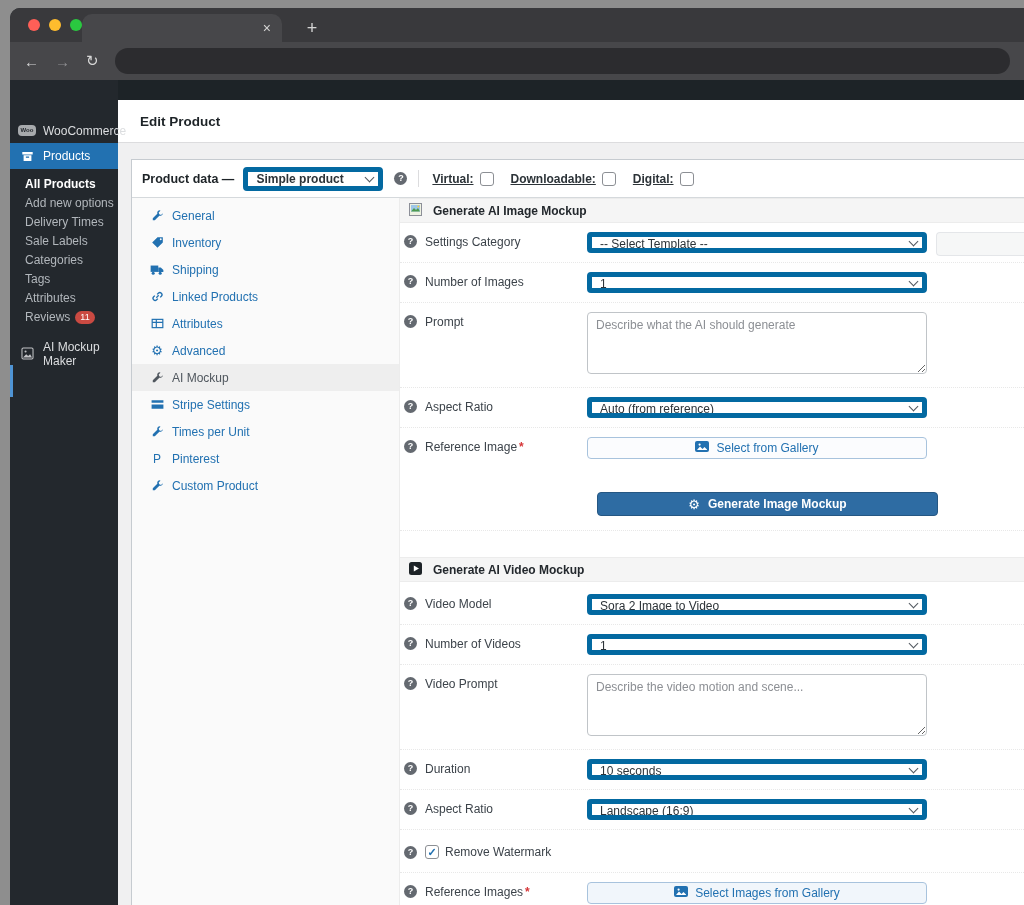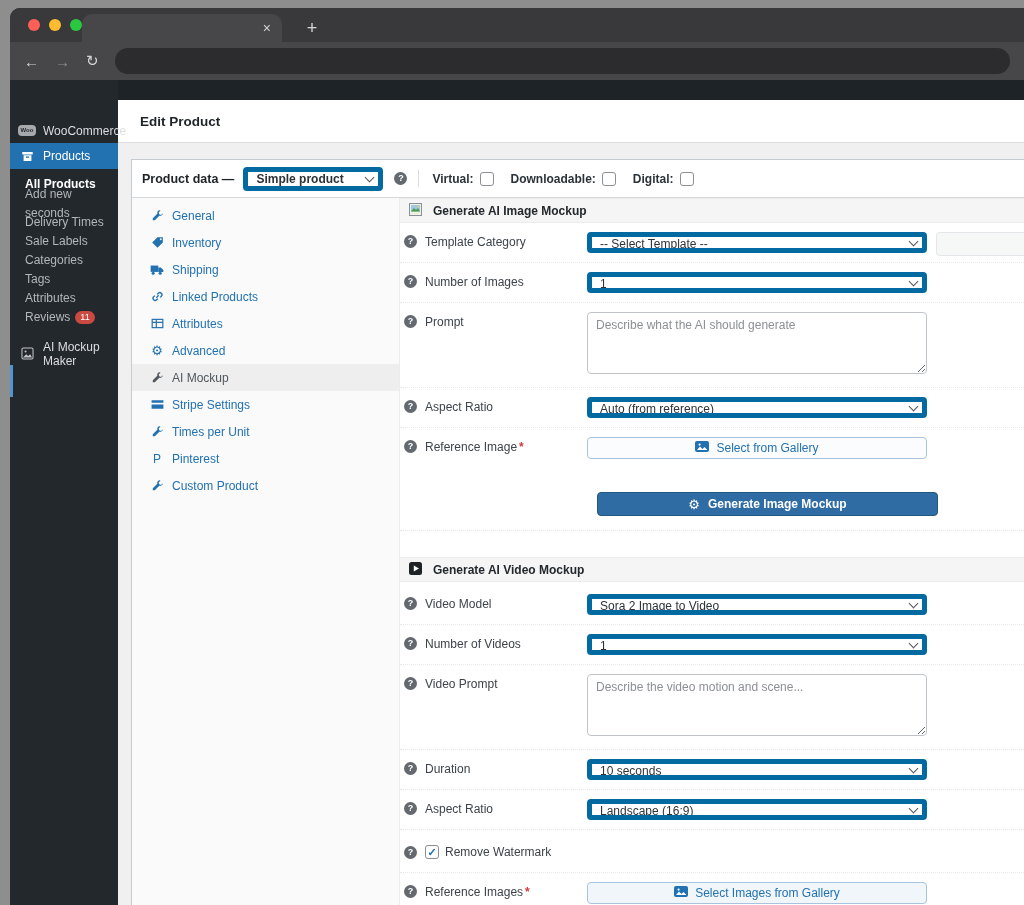--- a/index.html
+++ b/index.html
@@ -55,21 +55,21 @@
   .select-wrap { position: relative; display: inline-block; }
   .select-wrap::after { content: ""; position: absolute; right: 10px; top: 50%; margin-top: -5px; width: 6px; height: 6px;
         border-right: 1.6px solid #50575e; border-bottom: 1.6px solid #50575e; transform: rotate(45deg); pointer-events: none; }
   select { appearance: none; -webkit-appearance: none; background: #fff; border: 5px solid #0369a1; border-radius: 4px;
         font-family: "Liberation Sans", sans-serif; font-size: 12px; color: #2c3338; padding: 0 26px 0 8px; }
   .pd-type-select { width: 140px; height: 24px; font-weight: bold; }
   .help { width: 13px; height: 13px; border-radius: 50%; background: #646970; color: #fff; font-size: 9px; font-weight: bold;
         line-height: 13px; text-align: center; flex: none; }
   .pd-header .help { margin: 0 11px 0 11px; }
   .vsep { width: 1px; height: 17px; background: #dcdcde; margin-right: 13px; }
-  .cb-group { display: flex; align-items: center; margin-right: 17px; font-weight: bold; font-size: 12px; color: #2c3338; }
+  .cb-group { display: flex; align-items: center; margin-right: 17px; font-weight: bold; font-size: 12px; color: #2c3338; text-decoration: underline; }
   .cb-group input { margin-left: 6px; }
   input[type="checkbox"] { appearance: none; -webkit-appearance: none; width: 14px; height: 14px; background: #fff;
         border: 1px solid #8c8f94; border-radius: 3px; flex: none; }
   input[type="checkbox"]:checked::before { content: "\2713"; display: block; color: #2271b1; font-size: 11px;
         font-weight: bold; line-height: 12px; text-align: center; }
 
   .pd-body { display: flex; align-items: stretch; }
   .tabs-col { width: 268px; flex: none; background: #fafafa; border-right: 1px solid #ececec; padding: 4px 0 400px; font-size: 12px; }
   .tab-item { height: 27px; display: flex; align-items: center; gap: 8px; padding-left: 18px; color: #2271b1; }
   .tab-item.active { background: #eeeeee; color: #50575e; }
@@ -143,21 +143,21 @@
             <svg width="13" height="13" viewBox="0 0 20 20" fill="currentColor">
                 <path d="M2 3h16v4H2z"></path>
                 <path d="M4 8h12v9H4z"></path>
                 <rect x="7.5" y="10" width="5" height="2" fill="#2271b1"></rect>
               </svg>
           </span>
           <span>Products</span>
         </div>
         <div class="submenu">
           <div class="sub-item current">All Products</div>
-          <div class="sub-item">Add new seconds</div>
+          <div class="sub-item">Add new options</div>
           <div class="sub-item">Delivery Times</div>
           <div class="sub-item">Sale Labels</div>
           <div class="sub-item">Categories</div>
           <div class="sub-item">Tags</div>
           <div class="sub-item">Attributes</div>
           <div class="sub-item">
             <span>Reviews</span>
             <span class="badge">11</span>
           </div>
         </div>
@@ -302,21 +302,21 @@
                           <rect x="2" y="2" width="9" height="6.5" fill="#9ec7e8"></rect>
                           <path d="M2 8.5 5 5l2 2 2-2 2 3.5z" fill="#4e9a4e"></path>
                           <circle cx="9.3" cy="3.6" r="1" fill="#f3d03e"></circle>
                         </svg></span>
                     <span>Generate AI Image Mockup</span>
                   </div>
                   <div class="fragment-box"></div>
 
                   <div class="form-row">
                     <span class="help">?</span>
-                    <span class="f-label">Template Category</span>
+                    <span class="f-label">Settings Category</span>
                     <span class="f-control select-wrap">
                       <select class="f-select">
                         <option>-- Select Template --</option>
                       </select>
                     </span>
                   </div>
 
                   <div class="form-row">
                     <span class="help">?</span>
                     <span class="f-label">Number of Images</span>

